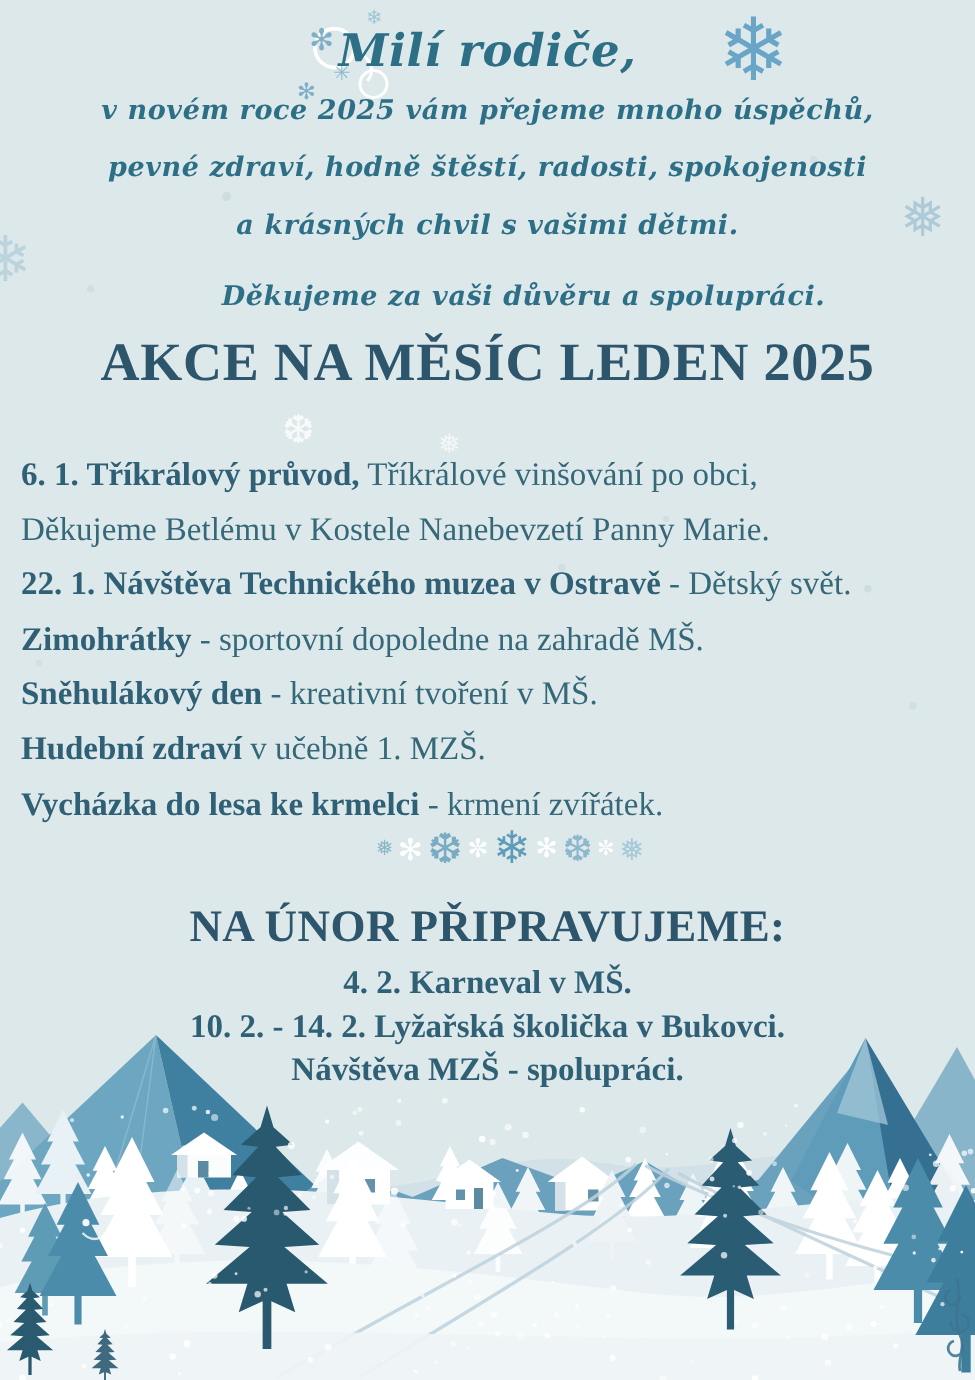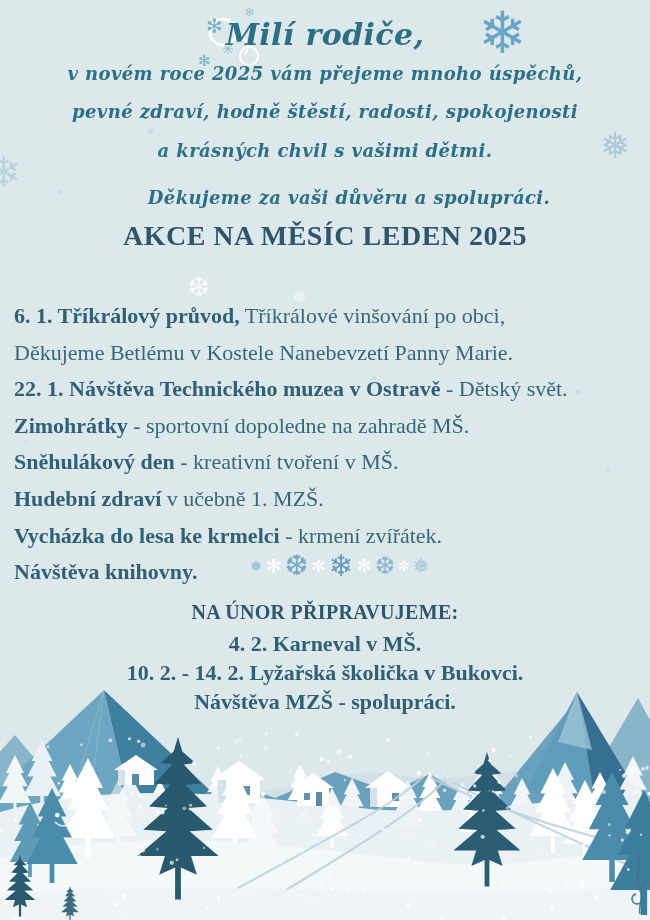--- a/index.html
+++ b/index.html
@@ -15,42 +15,42 @@
 
   
   .greeting{position:absolute;top:16px;left:0;width:650px;text-align:center;z-index:3;}
   .g-line{font-family:"DejaVu Serif",serif;font-style:italic;font-weight:700;
           color:var(--script);font-size:18px;line-height:38.5px;letter-spacing:.4px;}
   .g-line.first{font-size:30px;}
   .g-line.last{margin-top:9px;padding-left:48px;}
 
   
   .month-title{position:absolute;top:220px;left:0;width:650px;text-align:center;
-               font-weight:700;font-size:28px;letter-spacing:.5px;color:var(--ink);z-index:3;}
+               font-weight:700;font-size:36px;letter-spacing:.5px;color:var(--ink);z-index:3;}
   .events{position:absolute;top:298px;left:14px;width:622px;z-index:3;}
   .event-line{font-size:22px;line-height:36.6px;color:var(--body);white-space:nowrap;}
   .event-line .b{font-weight:700;color:var(--body-bold);}
 
   
   .d-row{position:absolute;top:551px;left:175px;width:330px;display:flex;
          align-items:center;justify-content:center;gap:3px;z-index:3;}
   .d-row span{font-family:"DejaVu Sans",sans-serif;line-height:1;}
   .d-row span:nth-child(1){font-size:14px;color:#8cb8cc;}
   .d-row span:nth-child(2){font-size:20px;color:#ffffff;}
   .d-row span:nth-child(3){font-size:28px;color:#79abc3;}
   .d-row span:nth-child(4){font-size:17px;color:#ffffff;}
   .d-row span:nth-child(5){font-size:30px;color:#5f9cba;}
   .d-row span:nth-child(6){font-size:18px;color:#ffffff;}
   .d-row span:nth-child(7){font-size:24px;color:#8cb8cc;}
   .d-row span:nth-child(8){font-size:14px;color:#ffffff;}
   .d-row span:nth-child(9){font-size:20px;color:#a5c9d8;}
 
   
   .february{position:absolute;top:601px;left:0;width:650px;text-align:center;z-index:3;}
-  .feb-title{font-weight:700;font-size:20px;color:var(--ink);letter-spacing:.3px;}
+  .feb-title{font-weight:700;font-size:30px;color:var(--ink);letter-spacing:.3px;}
   .feb-line{font-weight:700;font-size:22px;line-height:29px;color:var(--body-bold);}
   .feb-line.f1{margin-top:5px;}
 
   
   .deco{position:absolute;font-family:"DejaVu Sans",sans-serif;line-height:1;z-index:2;}
   .big-flake{left:478px;top:4px;font-size:58px;color:var(--flake);}
   .flake-r{left:600px;top:128px;font-size:36px;color:#8db7cb;opacity:.6;}
   .flake-l{left:-14px;top:152px;font-size:42px;color:#9fc3d3;opacity:.55;}
   .wm1{left:188px;top:274px;font-size:26px;color:#ffffff;opacity:.8;z-index:2;}
   .wm2{left:292px;top:288px;font-size:18px;color:#ffffff;opacity:.65;}
@@ -105,21 +105,20 @@
   <h1 class="month-title">AKCE NA MĚSÍC LEDEN 2025</h1>
 
   <div class="events">
     <div class="event-line"><span class="b">6. 1. Tříkrálový průvod,</span><span> Tříkrálové vinšování po obci,</span></div>
     <div class="event-line"><span class="b"></span><span>Děkujeme Betlému v Kostele Nanebevzetí Panny Marie.</span></div>
     <div class="event-line"><span class="b">22. 1. Návštěva Technického muzea v Ostravě</span><span> - Dětský svět.</span></div>
     <div class="event-line"><span class="b">Zimohrátky</span><span> - sportovní dopoledne na zahradě MŠ.</span></div>
     <div class="event-line"><span class="b">Sněhulákový den</span><span> - kreativní tvoření v MŠ.</span></div>
     <div class="event-line"><span class="b">Hudební zdraví</span><span> v učebně 1. MZŠ.</span></div>
     <div class="event-line"><span class="b">Vycházka do lesa ke krmelci</span><span> - krmení zvířátek.</span></div>
-    <div class="event-line"><span class="b">Návštěva knihovny.</span><span></span></div>
   </div>
 
   <div class="d-row">
     <span>❅</span>
     <span>✻</span>
     <span>❆</span>
     <span>✼</span>
     <span>❄</span>
     <span>✻</span>
     <span>❆</span>

